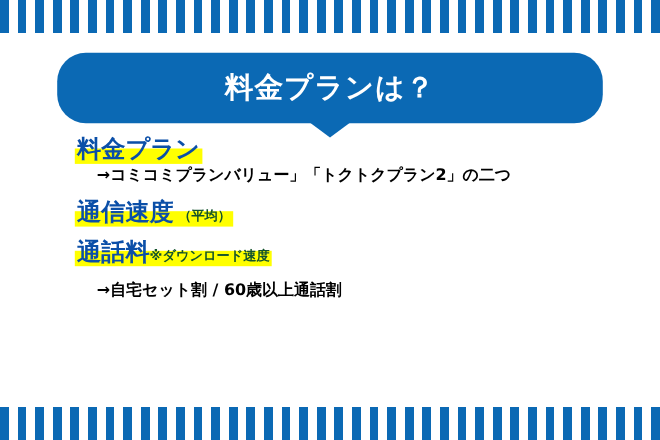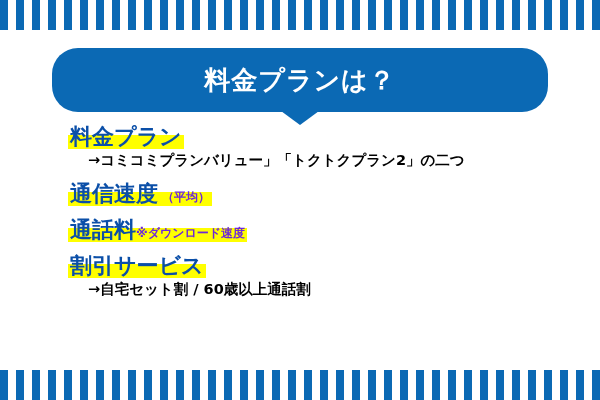--- a/index.html
+++ b/index.html
@@ -116,21 +116,21 @@
     position: relative;
     z-index: 1;
     color: #0b4fa8;
     font-size: 22px;
     font-weight: bold;
     letter-spacing: 0px;
   }
   .heading-note {
     position: relative;
     z-index: 1;
-    color: #6d28d9;
+    color: #14532d;
     font-weight: bold;
     font-size: 12px;
     letter-spacing: 0px;
   }
   .heading-note.spaced { margin-left: 4px; }
 
   .detail-row {
     padding-left: 62px;
     color: #000000;
     font-size: 14.5px;
@@ -186,26 +186,20 @@
     <div class="section sec-call">
       <div class="heading-row">
         <span class="heading-inner">
           <span class="heading-hl"></span>
           <span class="heading-text">通話料</span><span class="heading-note">※ダウンロード速度</span>
         </span>
       </div>
     </div>
 
     <div class="section sec-discount">
-      <div class="heading-row">
-        <span class="heading-inner">
-          <span class="heading-hl"></span>
-          <span class="heading-text">割引サービス</span>
-        </span>
-      </div>
       <div class="detail-row">
         <span>→自宅セット割 / 60歳以上通話割</span>
       </div>
     </div>
 
   </div>
 
   <div class="stripe-band bottom"></div>
 
 </div>

